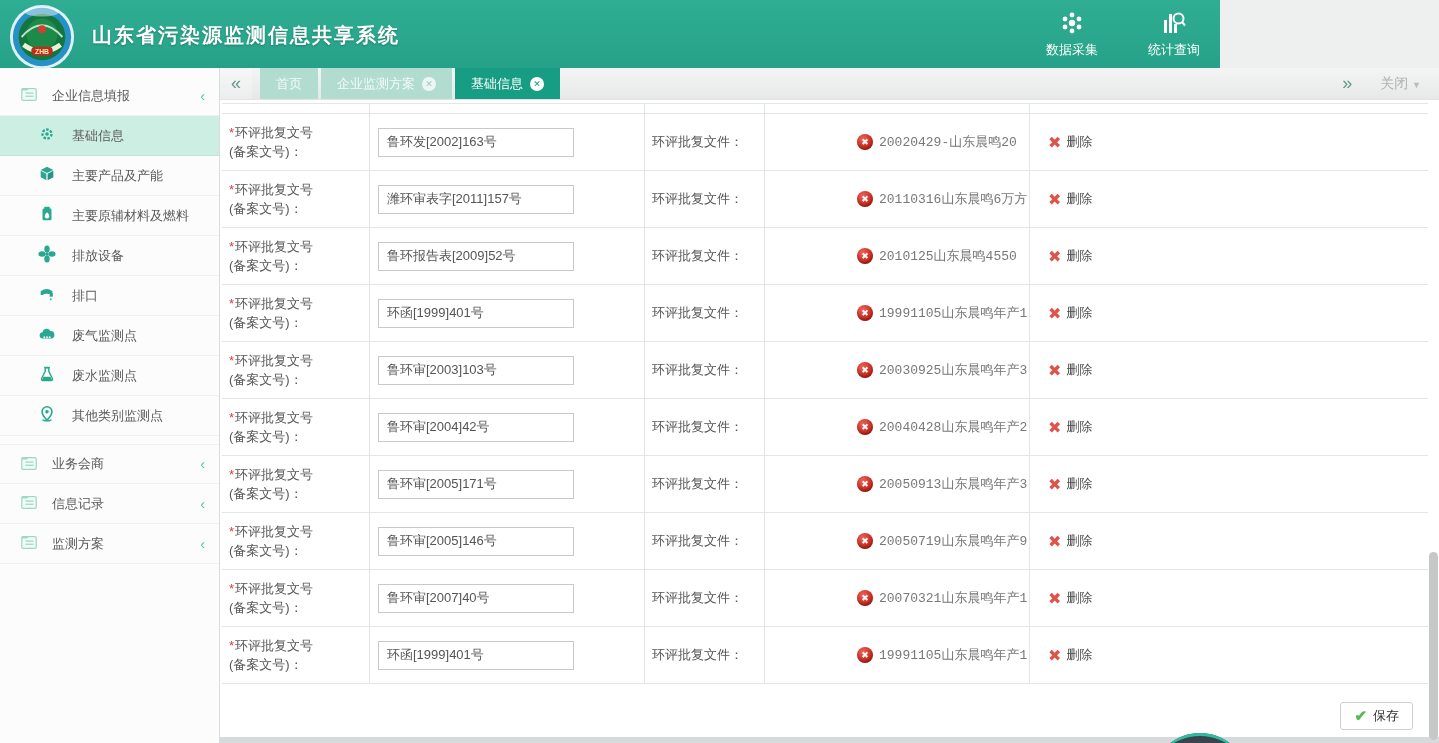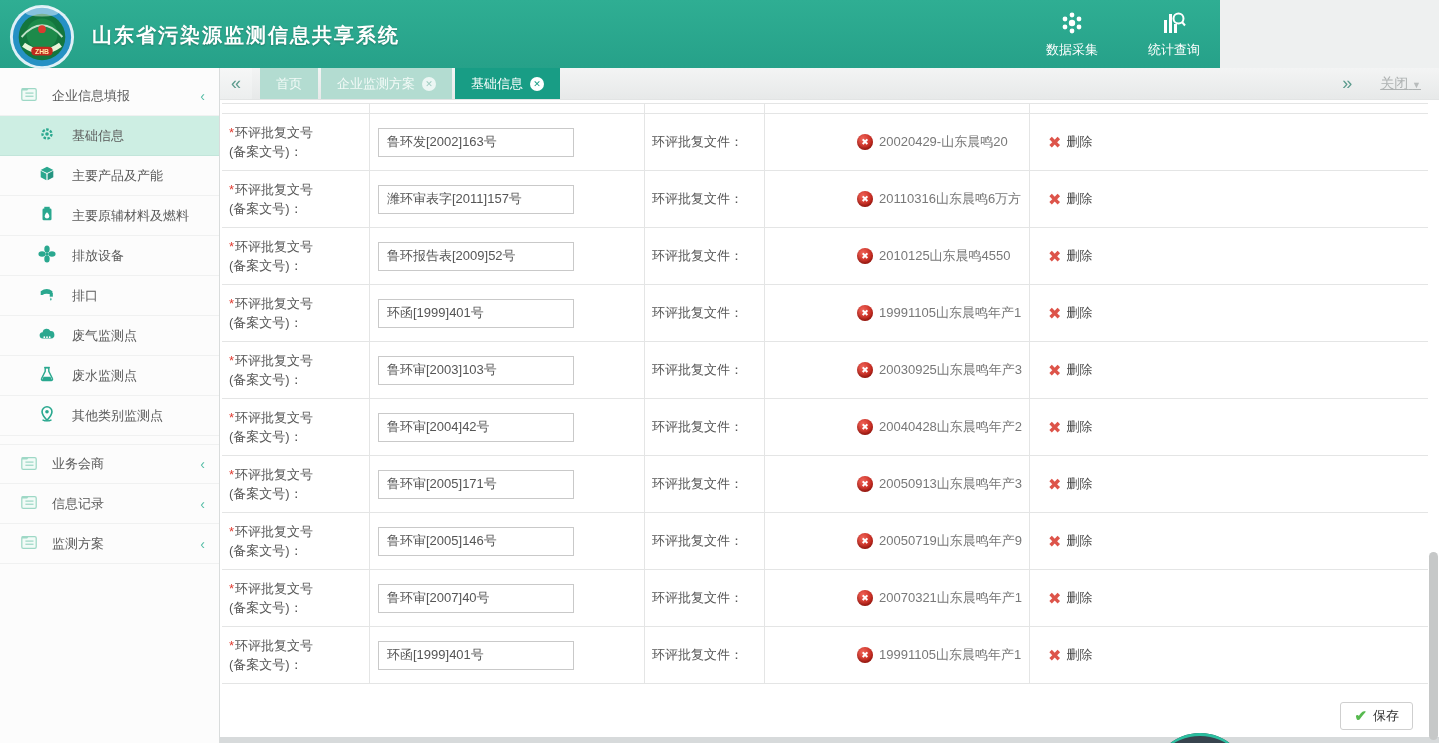--- a/index.html
+++ b/index.html
@@ -42,21 +42,21 @@
     color:#5d9c8e; font-size:18px; cursor:pointer; background:linear-gradient(#f6f7f7,#eceeee); }
   .tabs { display:flex; margin-left:8px; }
   .tab { display:flex; align-items:center; gap:7px; padding:0 16px; font-size:13px;
     margin-right:3px; cursor:pointer; background:#b3dcd1; color:#f2faf7; }
   .tab.active { background:#189d85; color:#fff; }
   .tab .x { width:14px; height:14px; border-radius:50%; font-size:9px; line-height:14px;
     text-align:center; background:rgba(255,255,255,.75); color:#9fccc0; }
   .tab.active .x { background:#fff; color:#189d85; font-weight:bold; }
   .tab-right { margin-left:auto; display:flex; align-items:center; gap:28px; padding-right:18px; }
   .arr-right { color:#5d9c8e; font-size:18px; cursor:pointer; }
-  .close-menu { color:#aeb2b2; font-size:14px; cursor:pointer;text-decoration:underline; }
+  .close-menu { color:#aeb2b2; font-size:14px; cursor:pointer; }
   .close-menu .caret { font-size:9px; color:#b8bcbc; }
 
   
   .main { position:absolute; left:220px; top:100px; right:0; bottom:6px; background:#fff; }
   .tablewrap { position:absolute; left:2px; top:3px; width:1206px; }
   .trow { display:flex; border-bottom:1px solid #e4e5e5; height:57px; }
   .trow.sliver { height:11px; border-top:1px solid #e4e5e5; }
   .c { border-right:1px solid #e4e5e5; display:flex; align-items:center; }
   .c1 { width:148px; padding-left:7px; }
   .c2 { width:275px; padding-left:8px; }
@@ -65,21 +65,21 @@
   .c5 { flex:1; border-right:none; padding-left:18px; gap:4px; }
   .lbl { font-size:13px; color:#565656; line-height:19px; }
   .req { color:#e03b30; margin-right:1px; }
   .txt { width:196px; height:29px; border:1px solid #c9c9c9; font-size:13px; color:#555;
     padding:0 8px; font-family:"Liberation Sans","DejaVu Sans",sans-serif; background:#fff; }
   .flabel { font-size:13px; color:#565656; }
   .circle-x { width:16px; height:16px; border-radius:50%; flex:0 0 16px;
     background:radial-gradient(circle at 35% 30%, #ee6257, #c01f15 75%);
     color:#fff; font-size:9px; line-height:16px; text-align:center;
     box-shadow:inset 0 -2px 3px rgba(0,0,0,.25); }
-  .fname { font-size:13px; color:#787878; }
+  .fname { font-size:13px; color:#787878;font-family:Liberation Mono, monospace; }
   .del { display:flex; align-items:center; gap:5px; cursor:pointer; }
   .del-x { color:#dd544a; font-size:16px; font-weight:bold; }
   .del-t { font-size:13px; color:#4c4c4c; }
 
   .save-bar { position:absolute; left:2px; top:594px; width:1206px; height:44px;
     display:flex; justify-content:flex-end; align-items:center; padding-right:15px; }
   .save-btn { display:flex; align-items:center; gap:6px; background:#fff;
     border:1px solid #cfcfcf; border-radius:3px; height:28px; padding:0 13px;
     font-size:13px; color:#333; cursor:pointer; }
   .save-check { color:#57b94f; font-size:15px; font-weight:bold; }

